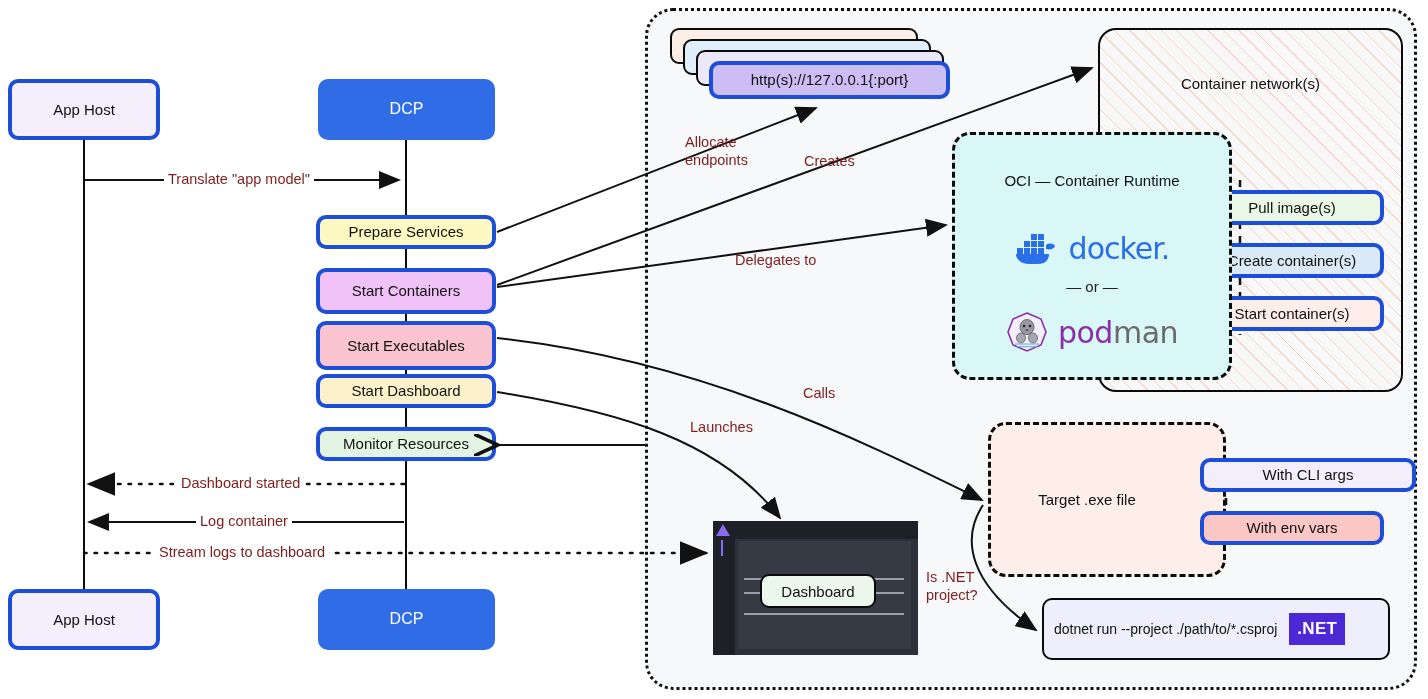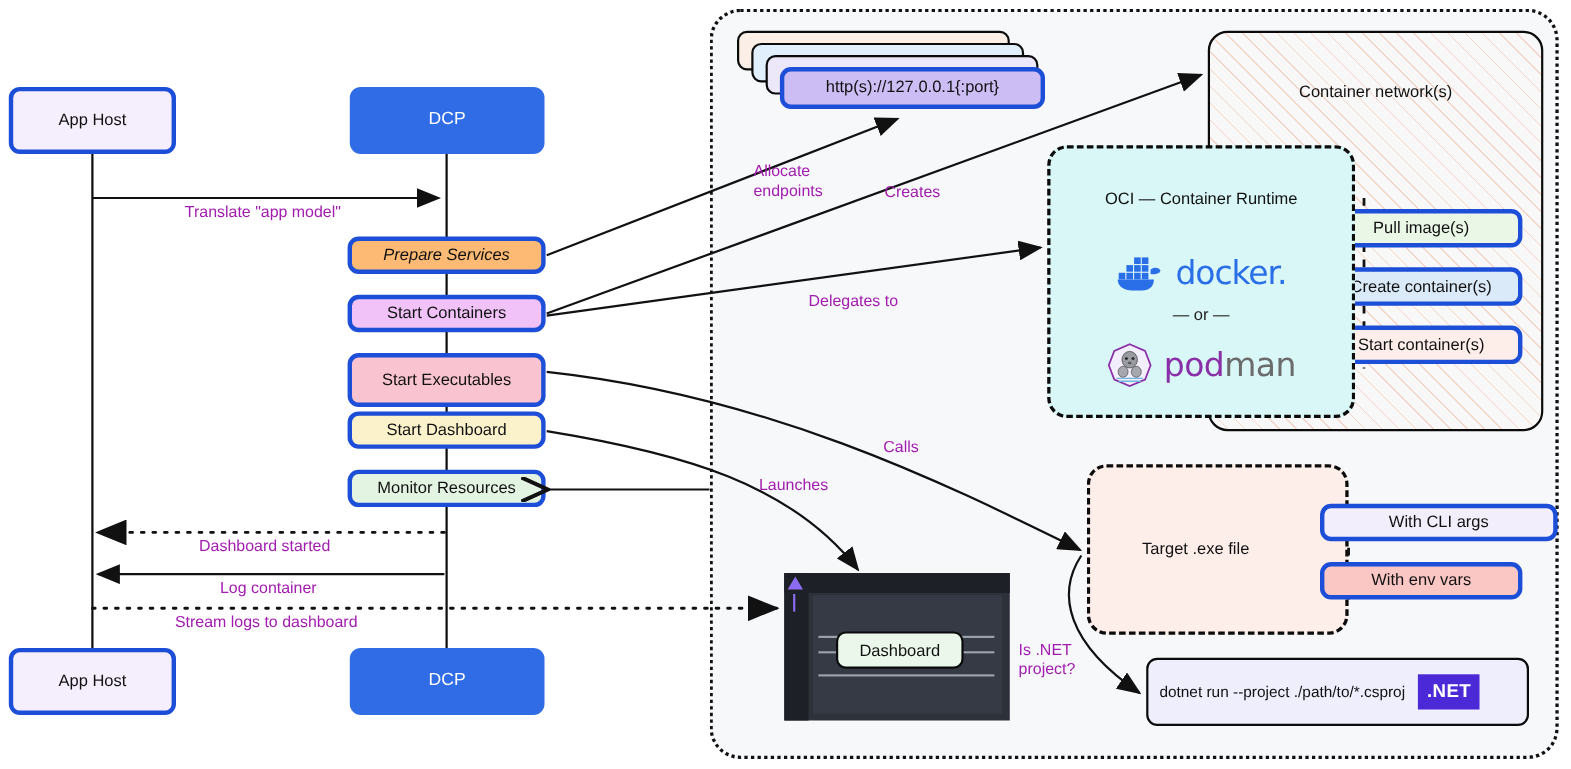--- a/index.html
+++ b/index.html
@@ -3,22 +3,22 @@
 <meta charset="utf-8">
 <style>
   html,body{margin:0;padding:0;background:#ffffff;}
   body{font-family:"Liberation Sans","DejaVu Sans",sans-serif;}
   #stage{position:relative;width:1428px;height:699px;background:#ffffff;overflow:hidden;}
   .node{position:absolute;box-sizing:border-box;border:4px solid #1d4ed8;border-radius:10px;
         display:flex;align-items:center;justify-content:center;text-align:center;
         font-size:15px;color:#111;line-height:1.15;}
   .lifeline{position:absolute;width:2px;background:#0b0b0b;}
   svg.layer{position:absolute;left:0;top:0;width:1428px;height:699px;pointer-events:none;}
-  .edgelabel{position:absolute;font-size:14.5px;color:#a21caf;background:transparent;
-             white-space:nowrap;line-height:1.25;margin-top:14px;}
+  .edgelabel{position:absolute;font-size:14.5px;color:#7f1d1d;background:transparent;
+             white-space:nowrap;line-height:1.25;}
   .edgelabel.wrap{white-space:normal;width:86px;text-align:left;}
   .actor{font-size:15px;}
   .dcp{background:#2f6ce5;color:#fff;border-color:#2f6ce5;font-size:16px;}
   .apphost{background:#f5eefc;}
   .card{position:absolute;box-sizing:border-box;border:2px solid #0b0b0b;border-radius:9px;}
   .bigdotted{position:absolute;box-sizing:border-box;border:3px dotted #111;border-radius:28px;
              background:#f7f8fa;}
   .netbox{position:absolute;box-sizing:border-box;border:2.5px solid #0b0b0b;border-radius:18px;
           background:#f8f8f8;overflow:hidden;}
   .netbox .hatch{position:absolute;inset:0;
@@ -161,24 +161,24 @@
   <div class="node dcp actor" style="left:318px;top:79px;width:177px;height:61px;">
     <span>DCP</span>
   </div>
   <div class="node apphost actor" style="left:8px;top:589px;width:152px;height:61px;">
     <span>App Host</span>
   </div>
   <div class="node dcp actor" style="left:318px;top:589px;width:177px;height:61px;">
     <span>DCP</span>
   </div>
 
-  <div class="node" style="left:316px;top:215px;width:180px;height:34px;background:#fdba74;font-style:italic;">
+  <div class="node" style="left:316px;top:215px;width:180px;height:34px;background:#fef9c3;">
     <span>Prepare Services</span>
   </div>
-  <div class="node" style="left:316px;top:268px;width:180px;height:34px;background:#f0c2f7;">
+  <div class="node" style="left:316px;top:268px;width:180px;height:46px;background:#f0c2f7;">
     <span>Start Containers</span>
   </div>
   <div class="node" style="left:316px;top:321px;width:180px;height:49px;background:#f9c3d0;">
     <span>Start Executables</span>
   </div>
   <div class="node" style="left:316px;top:374px;width:180px;height:34px;background:#fbf2cc;">
     <span>Start Dashboard</span>
   </div>
   <div class="node" style="left:316px;top:427px;width:180px;height:34px;background:#e4f4e2;">
     <span>Monitor Resources</span>

